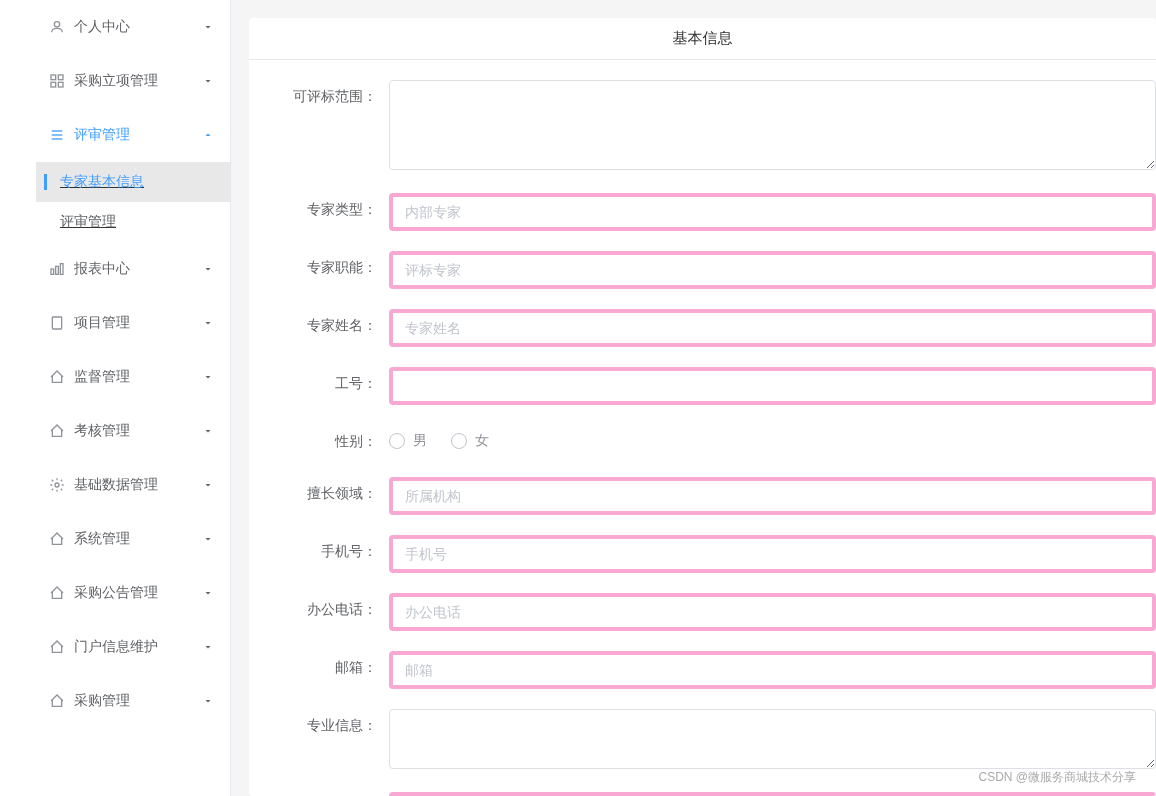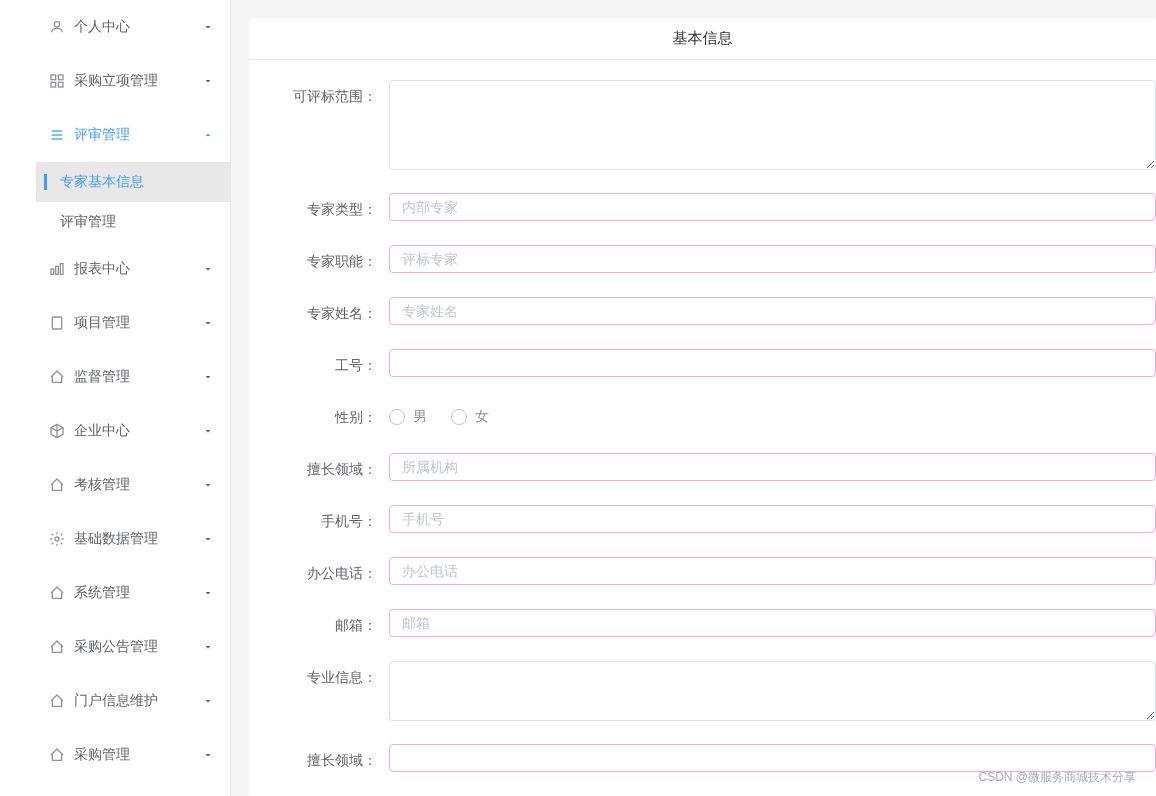--- a/index.html
+++ b/index.html
@@ -62,20 +62,21 @@
       display: flex;
       align-items: center;
       justify-content: center;
     }
     .menu-arrow svg {
       width: 12px;
       height: 12px;
     }
     .submenu {
       background: #fff;
+      text-decoration: underline;
     }
     .submenu-item {
       display: flex;
       align-items: center;
       height: 40px;
       padding-left: 24px;
       cursor: pointer;
       color: #606266;
       font-size: 14px;
     }
@@ -137,22 +138,22 @@
       color: #606266;
       font-size: 14px;
       line-height: 32px;
       flex-shrink: 0;
     }
     .form-control {
       flex: 1;
     }
     .form-input {
       width: 100%;
-      height: 28px;
-      border: 1px solid #f9a8d4;
+      height: 38px;
+      border: 4px solid #f9a8d4;
       border-radius: 4px;
       padding: 0 12px;
       font-size: 14px;
       color: #606266;
       outline: none;
     }
     .form-input::placeholder {
       color: #c0c4cc;
     }
     .form-textarea {
@@ -299,34 +300,20 @@
           </svg>
       </span>
       <span class="menu-label">监督管理</span>
       <span class="menu-arrow">
         <svg viewBox="0 0 24 24" fill="#606266">
             <path d="M7 10l5 5 5-5z"></path>
           </svg>
       </span>
     </div>
 
-    <div class="menu-item">
-      <span class="menu-icon">
-        <svg viewBox="0 0 24 24" fill="none" stroke="#909399" stroke-width="2">
-            <path d="M12 2l9 5v10l-9 5-9-5V7z"></path>
-            <path d="M12 2v20M3 7l9 5 9-5"></path>
-          </svg>
-      </span>
-      <span class="menu-label">企业中心</span>
-      <span class="menu-arrow">
-        <svg viewBox="0 0 24 24" fill="#606266">
-            <path d="M7 10l5 5 5-5z"></path>
-          </svg>
-      </span>
-    </div>
 
     <div class="menu-item">
       <span class="menu-icon">
         <svg viewBox="0 0 24 24" fill="none" stroke="#909399" stroke-width="2">
             <path d="M3 12l9-9 9 9"></path>
             <path d="M5 10v10h14V10"></path>
           </svg>
       </span>
       <span class="menu-label">考核管理</span>
       <span class="menu-arrow">

